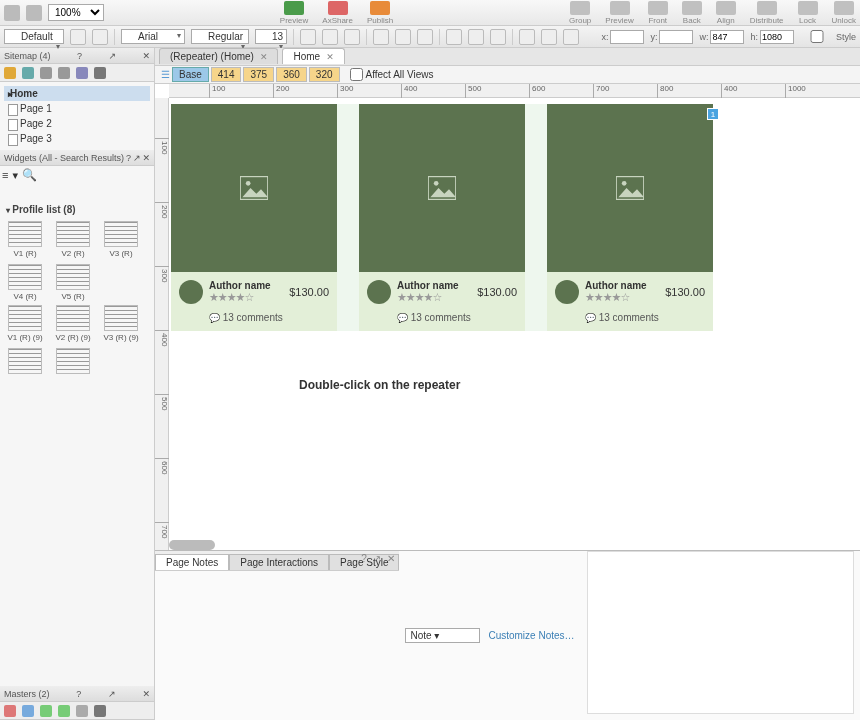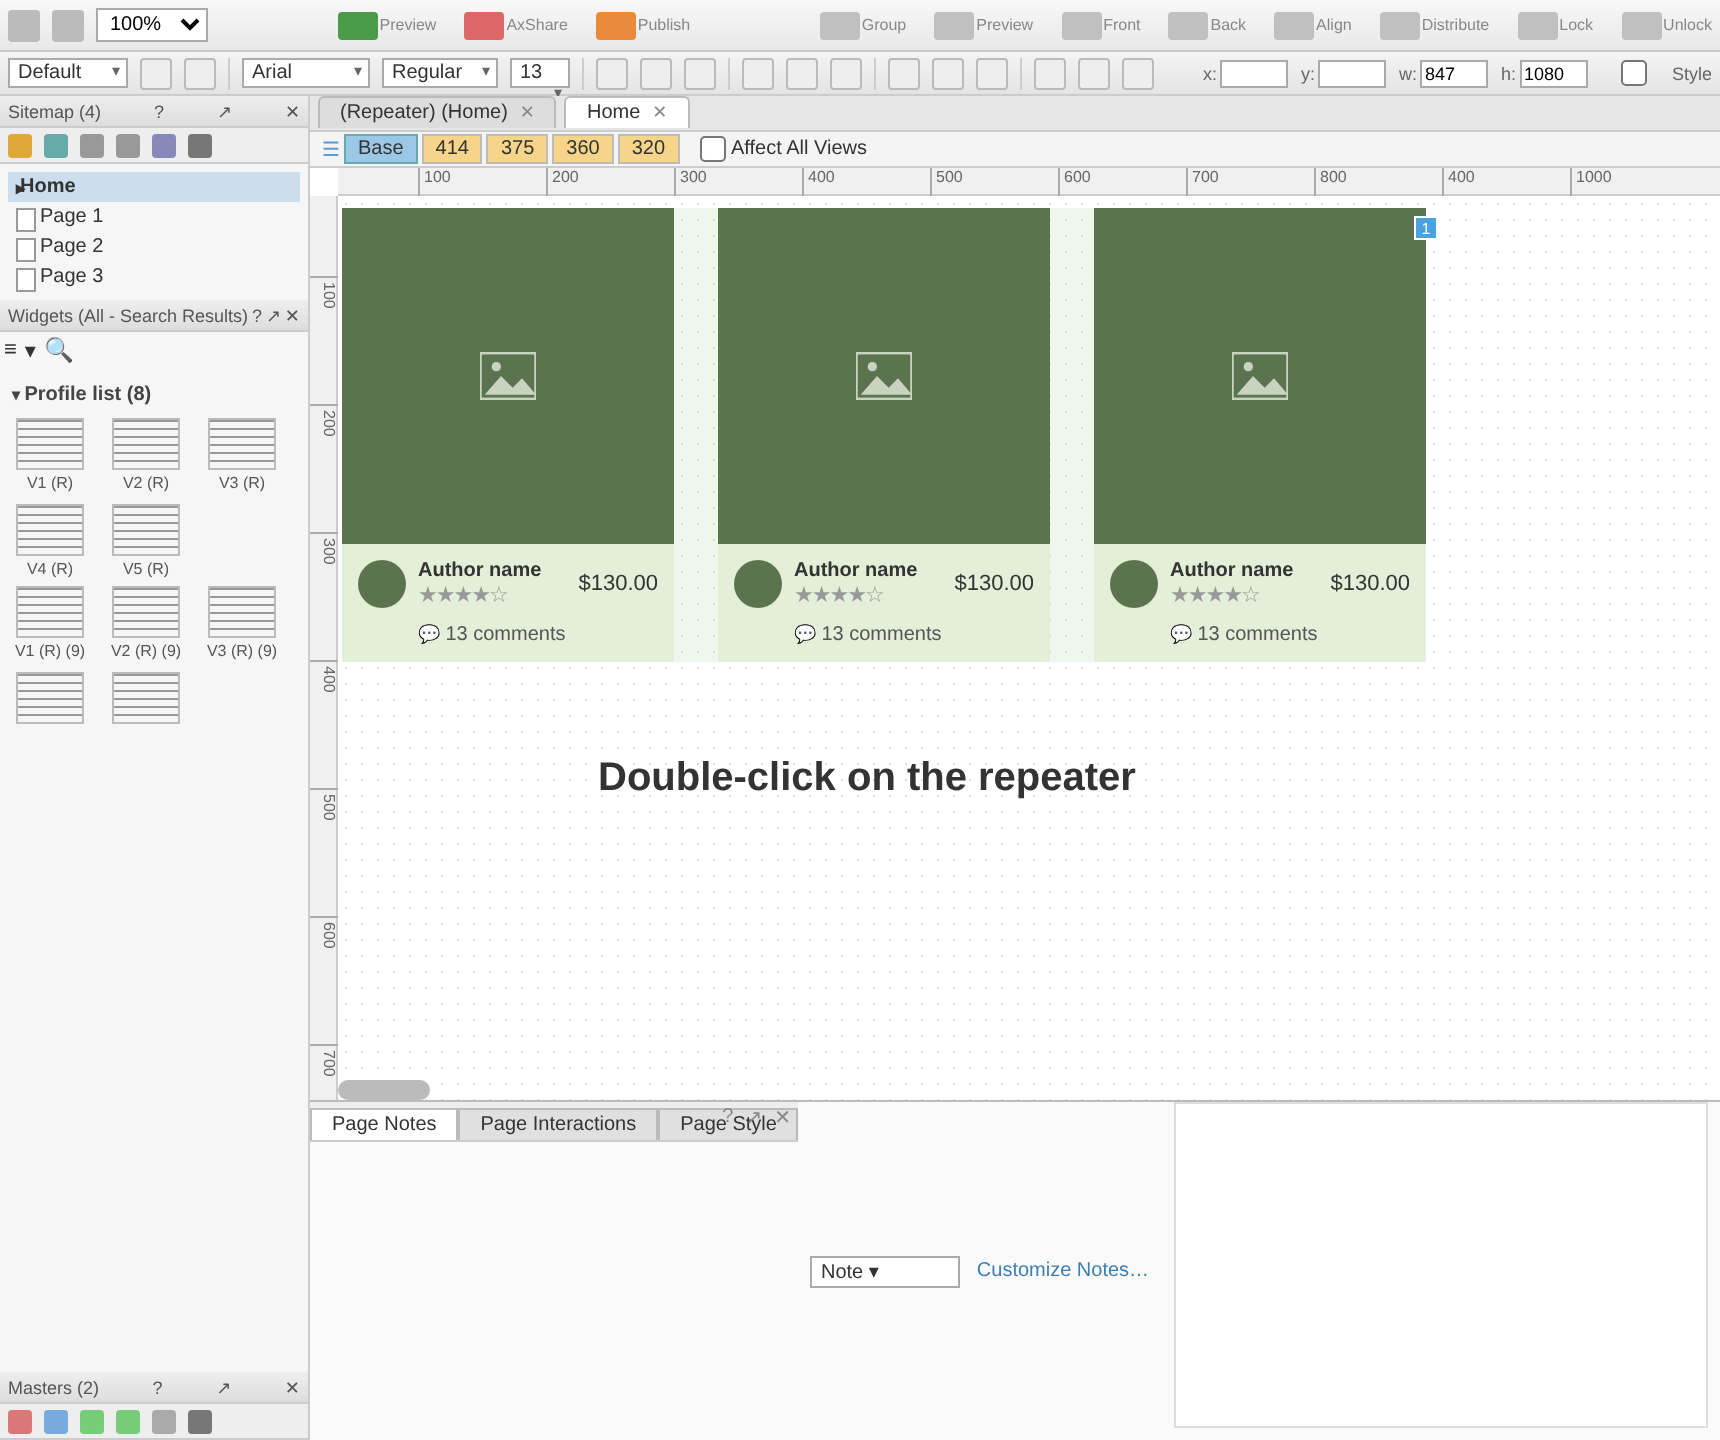--- a/index.html
+++ b/index.html
@@ -4,30 +4,30 @@
 <style>
 * { box-sizing: border-box; margin: 0; padding: 0; font-family: Arial, sans-serif; }
 body { background: #f0f0f0; width: 860px; height: 720px; overflow: hidden; font-size: 11px; color: #333; }
 
 
 .toolbar1 { height: 26px; background: linear-gradient(#f8f8f8,#e8e8e8); border-bottom: 1px solid #ccc; display: flex; align-items: center; padding: 0 4px; gap: 6px; }
 .tb-icon { width: 16px; height: 16px; background: #bbb; border-radius: 2px; display: inline-block; }
 .zoom-sel { font-size: 10px; padding: 1px 2px; border: 1px solid #aaa; background: #fff; width: 56px; }
 .spacer { flex: 1; }
 .tb-group { display: flex; gap: 14px; align-items: center; }
-.tb-item { display: flex; flex-direction: row; align-items: center; font-size: 8px; color: #888; gap: 1px; }
+.tb-item { display: flex; flex-direction: column; align-items: center; font-size: 8px; color: #888; gap: 1px; }
 .tb-item .ic { width: 20px; height: 14px; border-radius: 2px; }
 .ic-green { background: #4a9b4a; }
 .ic-pink { background: #d66; }
 .ic-orange { background: #e88b3a; }
 .ic-gray { background: #c0c0c0; }
 
 
 .toolbar2 { height: 22px; background: linear-gradient(#f4f4f4,#e4e4e4); border-bottom: 1px solid #ccc; display: flex; align-items: center; padding: 0 4px; gap: 6px; font-size: 10px; }
-.combo { border: 1px solid #aaa; background: #fff; padding: 1px 14px 1px 4px; font-size: 10px; position: relative; }
+.combo { border: 1px solid #aaa; background: #fff; padding: 1px 14px 1px 16px; font-size: 10px; position: relative; }
 .combo::after { content: "▾"; position: absolute; right: 3px; font-size: 8px; color: #666; }
 .sep { width: 1px; height: 16px; background: #ccc; }
 .mini-btn { width: 16px; height: 16px; border: 1px solid #bbb; background: #eee; border-radius: 2px; }
 .dim-field { display: flex; align-items: center; gap: 2px; font-size: 9px; color: #666; }
 .dim-field input { width: 34px; font-size: 9px; border: 1px solid #aaa; padding: 1px; }
 
 
 .main { display: flex; height: calc(720px - 48px); }
 
 
@@ -36,21 +36,21 @@
 .panel-hdr .x { margin-left: auto; cursor: pointer; }
 .panel-tools { height: 18px; background: #eee; border-bottom: 1px solid #ccc; display: flex; align-items: center; padding: 0 4px; gap: 6px; }
 .pt-ic { width: 12px; height: 12px; border-radius: 2px; }
 .tree { padding: 4px; font-size: 10px; }
 .tree-item { padding: 2px 4px 2px 16px; position: relative; cursor: pointer; }
 .tree-item.sel { background: #cde; }
 .tree-item::before { content: ""; position: absolute; left: 4px; top: 3px; width: 8px; height: 10px; background: #fff; border: 1px solid #999; }
 .tree-root { padding-left: 6px; font-weight: bold; }
 .tree-root::before { content: "▸"; border: none; background: none; width: auto; height: auto; font-size: 9px; }
 
-.widgets-body { flex: 1; overflow: auto; padding: 4px; }
+.widgets-body { flex: 1; overflow: auto; padding: 4px; margin-top: 12px; }
 .wsearch { display: flex; align-items: center; gap: 4px; padding: 2px; }
 .wsearch .mag { color: #39a; font-size: 12px; }
 .wgroup-title { font-weight: bold; font-size: 10px; padding: 4px 2px; color: #444; }
 .wgroup-title::before { content: "▾ "; font-size: 8px; }
 .wgrid { display: flex; flex-wrap: wrap; gap: 2px 6px; }
 .witem { width: 42px; display: flex; flex-direction: column; align-items: center; font-size: 8px; color: #555; gap: 2px; padding: 2px; cursor: grab; }
 .witem .thumb { width: 34px; height: 26px; background: repeating-linear-gradient(#999 0 1px, transparent 1px 4px); border: 1px solid #bbb; }
 
 
 .center { flex: 1; display: flex; flex-direction: column; background: #fff; position: relative; }
@@ -80,21 +80,21 @@
 .avatar { width: 24px; height: 24px; border-radius: 50%; background: #5c734f; }
 .meta-text { flex: 1; font-size: 10px; }
 .author { font-weight: bold; color: #333; }
 .stars { color: #999; font-size: 11px; letter-spacing: -1px; }
 .price { font-size: 11px; color: #333; }
 .comments { padding: 0 8px 8px 38px; font-size: 10px; color: #555; }
 .comments::before { content: "💬 "; font-size: 9px; }
 
 .sel-handle { position: absolute; top: 4px; right: -6px; width: 12px; height: 12px; background: #4aa3e0; border: 1px solid #fff; font-size: 8px; color: #fff; text-align: center; line-height: 11px; }
 
-.hint-text { position: absolute; top: 280px; left: 130px; font-size: 20px; font-weight: bold; color: #333; text-shadow: 1px 1px 0 rgba(255,255,255,0.7); }
+.hint-text { position: absolute; top: 280px; left: 130px; font-size: 12px; font-weight: bold; color: #333; text-shadow: 1px 1px 0 rgba(255,255,255,0.7); }
 
 .hscroll-thumb { position: absolute; left: 14px; bottom: 0; height: 10px; width: 46px; background: #bbb; border-radius: 5px; }
 
 
 .bottom { border-top: 1px solid #bbb; background: #fafafa; height: 170px; display: flex; flex-direction: row; }
 .btabs { height: 20px; display: flex; justify-content: center; align-items: flex-end; gap: 0; background: #eee; border-bottom: 1px solid #ccc; position: relative; }
 .btab { padding: 2px 10px; font-size: 10px; border: 1px solid #bbb; border-bottom: none; background: #e0e0e0; cursor: pointer; }
 .btab.active { background: #fff; }
 .btabs .corner { position: absolute; right: 4px; top: 2px; font-size: 10px; color: #888; display: flex; gap: 6px; }
 .note-row { padding: 6px; display: flex; align-items: center; gap: 8px; font-size: 10px; }

